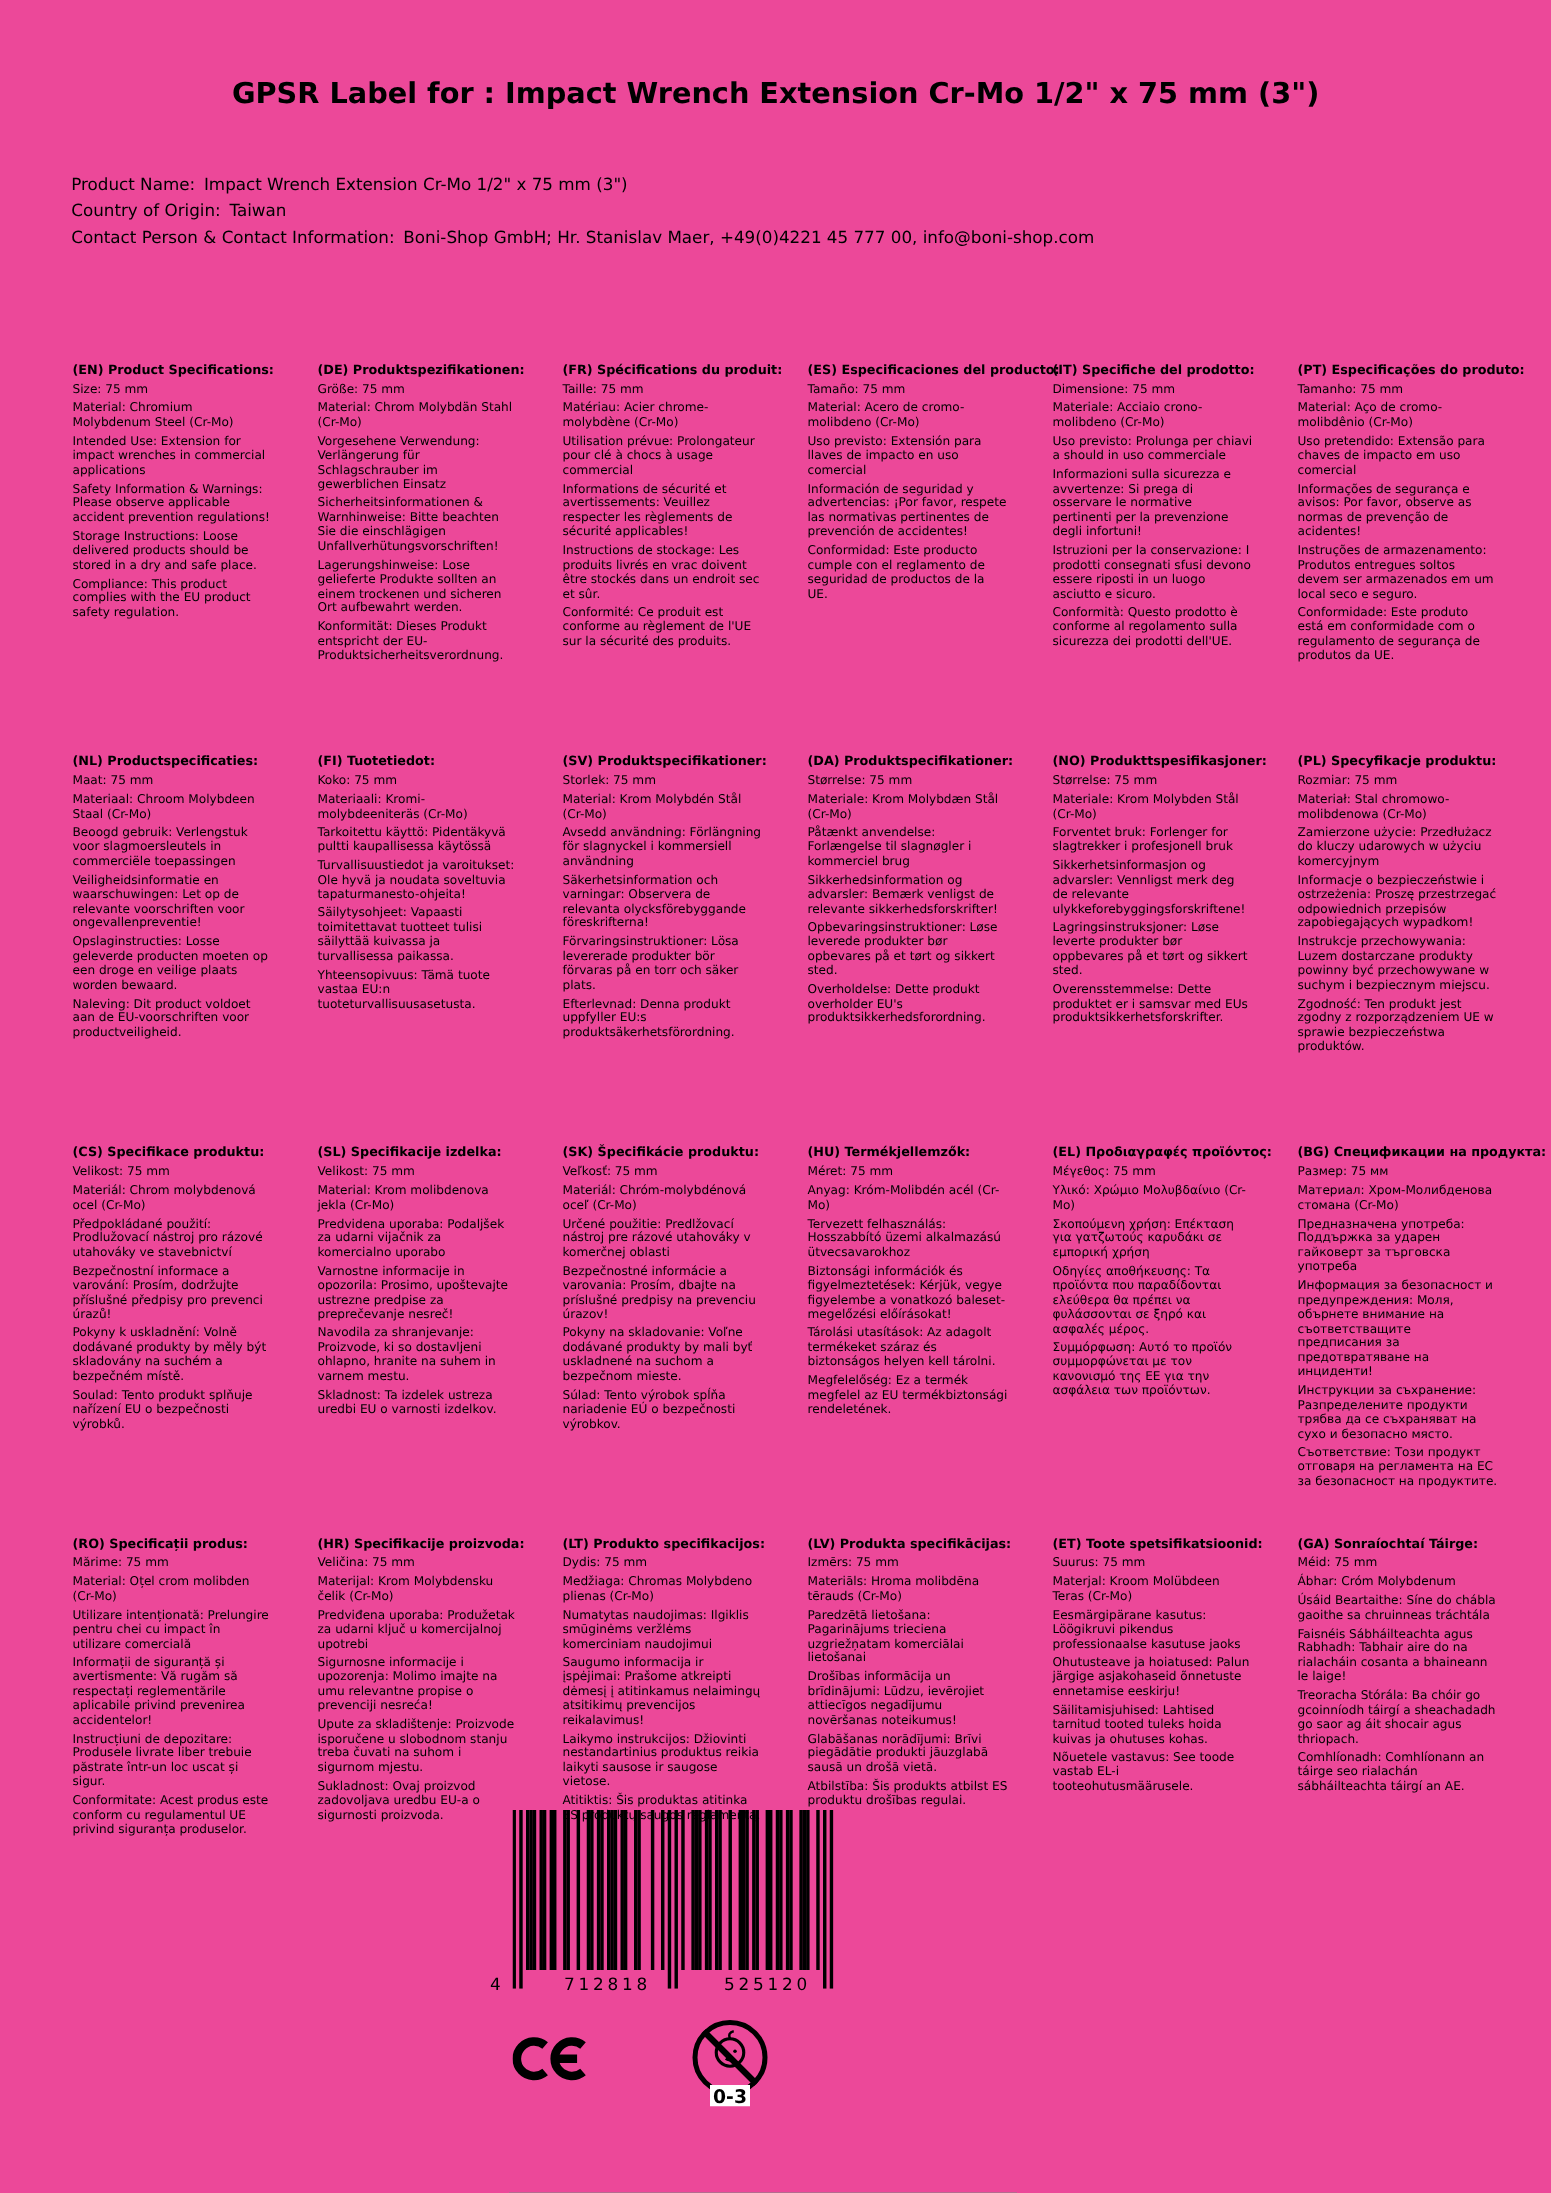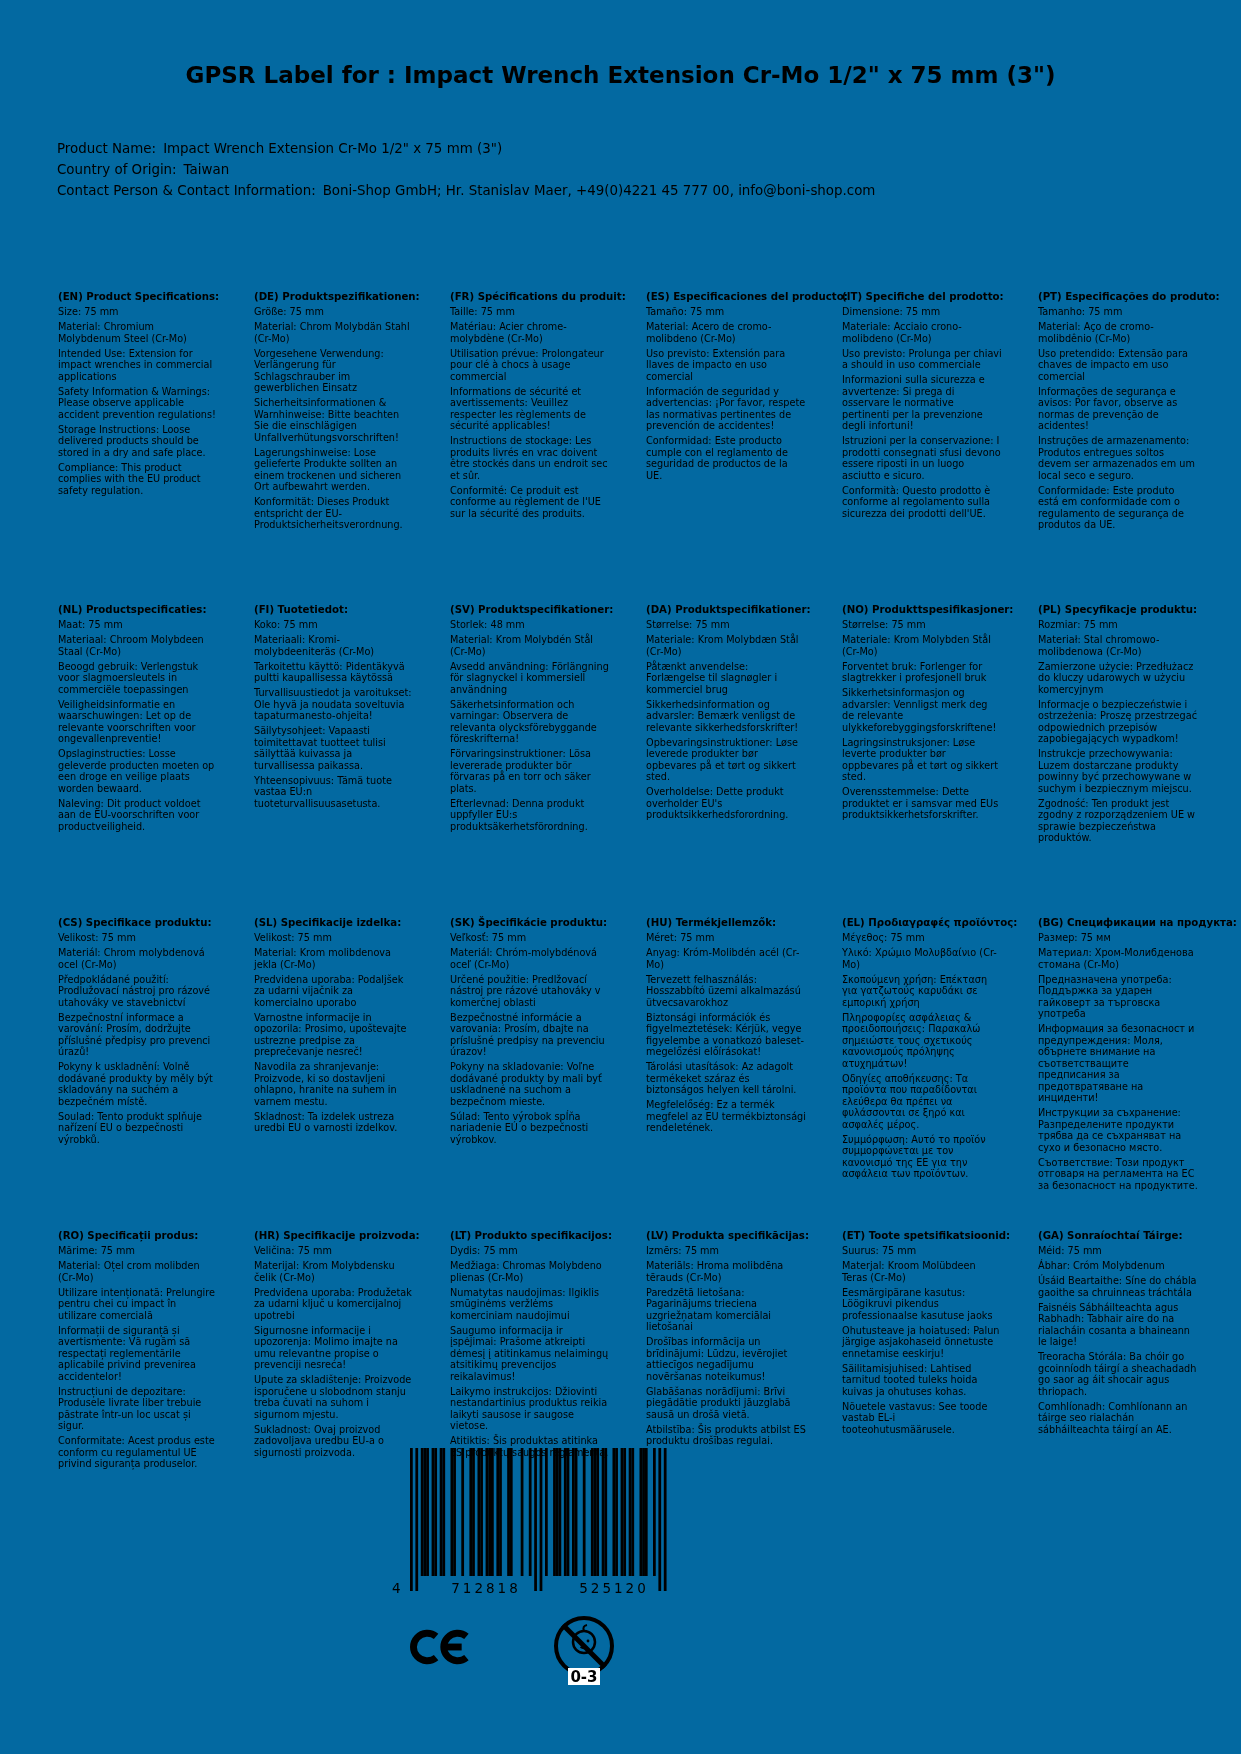--- a/index.html
+++ b/index.html
@@ -1,16 +1,16 @@
 <!DOCTYPE html>
 <html><head>
 <meta charset="utf-8">
 <style>
   html,body{margin:0;padding:0;background:#888;}
-  #page{position:relative;width:1241px;height:1754px;background:#0369a1;color:#000;
+  #page{position:relative;width:1241px;height:1754px;background:#ec4899;color:#000;
         font-family:"DejaVu Sans","Liberation Sans",sans-serif;overflow:hidden;margin:0 auto;}
   .doc-title{position:absolute;top:62px;left:0;width:100%;text-align:center;
              font-size:23px;font-weight:bold;letter-spacing:0px;}
   .product-info{position:absolute;left:57px;top:138px;font-size:13.4px;line-height:21px;}
   .info-line{white-space:nowrap;}
   .info-label{font-weight:normal;margin-right:7px;}
   .lang-grid{position:absolute;left:58px;top:291px;width:1140px;display:grid;
              grid-template-columns:repeat(6,160px);column-gap:36px;grid-auto-rows:313px;
              align-items:start;}
   .lang-block{width:160px;}
@@ -111,21 +111,21 @@
         <div class="lang-title">(FI) Tuotetiedot:</div>
         <p class="lang-p">Koko: 75 mm</p>
         <p class="lang-p">Materiaali: Kromi-molybdeeniteräs (Cr-Mo)</p>
         <p class="lang-p">Tarkoitettu käyttö: Pidentäkyvä pultti kaupallisessa käytössä</p>
         <p class="lang-p">Turvallisuustiedot ja varoitukset: Ole hyvä ja noudata soveltuvia tapaturmanesto-ohjeita!</p>
         <p class="lang-p">Säilytysohjeet: Vapaasti toimitettavat tuotteet tulisi säilyttää kuivassa ja turvallisessa paikassa.</p>
         <p class="lang-p">Yhteensopivuus: Tämä tuote vastaa EU:n tuoteturvallisuusasetusta.</p>
       </div>
       <div class="lang-block">
         <div class="lang-title">(SV) Produktspecifikationer:</div>
-        <p class="lang-p">Storlek: 48 mm</p>
+        <p class="lang-p">Storlek: 75 mm</p>
         <p class="lang-p">Material: Krom Molybdén Stål (Cr-Mo)</p>
         <p class="lang-p">Avsedd användning: Förlängning för slagnyckel i kommersiell användning</p>
         <p class="lang-p">Säkerhetsinformation och varningar: Observera de relevanta olycksförebyggande föreskrifterna!</p>
         <p class="lang-p">Förvaringsinstruktioner: Lösa levererade produkter bör förvaras på en torr och säker plats.</p>
         <p class="lang-p">Efterlevnad: Denna produkt uppfyller EU:s produktsäkerhetsförordning.</p>
       </div>
       <div class="lang-block">
         <div class="lang-title">(DA) Produktspecifikationer:</div>
         <p class="lang-p">Størrelse: 75 mm</p>
         <p class="lang-p">Materiale: Krom Molybdæn Stål (Cr-Mo)</p>
@@ -186,21 +186,20 @@
         <p class="lang-p">Tervezett felhasználás: Hosszabbító üzemi alkalmazású ütvecsavarokhoz</p>
         <p class="lang-p">Biztonsági információk és figyelmeztetések: Kérjük, vegye figyelembe a vonatkozó baleset-megelőzési előírásokat!</p>
         <p class="lang-p">Tárolási utasítások: Az adagolt termékeket száraz és biztonságos helyen kell tárolni.</p>
         <p class="lang-p">Megfelelőség: Ez a termék megfelel az EU termékbiztonsági rendeletének.</p>
       </div>
       <div class="lang-block">
         <div class="lang-title">(EL) Προδιαγραφές προϊόντος:</div>
         <p class="lang-p">Μέγεθος: 75 mm</p>
         <p class="lang-p">Υλικό: Χρώμιο Μολυβδαίνιο (Cr-Mo)</p>
         <p class="lang-p">Σκοπούμενη χρήση: Επέκταση για γατζωτούς καρυδάκι σε εμπορική χρήση</p>
-        <p class="lang-p">Πληροφορίες ασφάλειας &amp; προειδοποιήσεις: Παρακαλώ σημειώστε τους σχετικούς κανονισμούς πρόληψης ατυχημάτων!</p>
         <p class="lang-p">Οδηγίες αποθήκευσης: Τα προϊόντα που παραδίδονται ελεύθερα θα πρέπει να φυλάσσονται σε ξηρό και ασφαλές μέρος.</p>
         <p class="lang-p">Συμμόρφωση: Αυτό το προϊόν συμμορφώνεται με τον κανονισμό της ΕΕ για την ασφάλεια των προϊόντων.</p>
       </div>
       <div class="lang-block">
         <div class="lang-title">(BG) Спецификации на продукта:</div>
         <p class="lang-p">Размер: 75 мм</p>
         <p class="lang-p">Материал: Хром-Молибденова стомана (Cr-Mo)</p>
         <p class="lang-p">Предназначена употреба: Поддържка за ударен гайковерт за търговска употреба</p>
         <p class="lang-p">Информация за безопасност и предупреждения: Моля, обърнете внимание на съответстващите предписания за предотвратяване на инциденти!</p>
         <p class="lang-p">Инструкции за съхранение: Разпределените продукти трябва да се съхраняват на сухо и безопасно място.</p>

